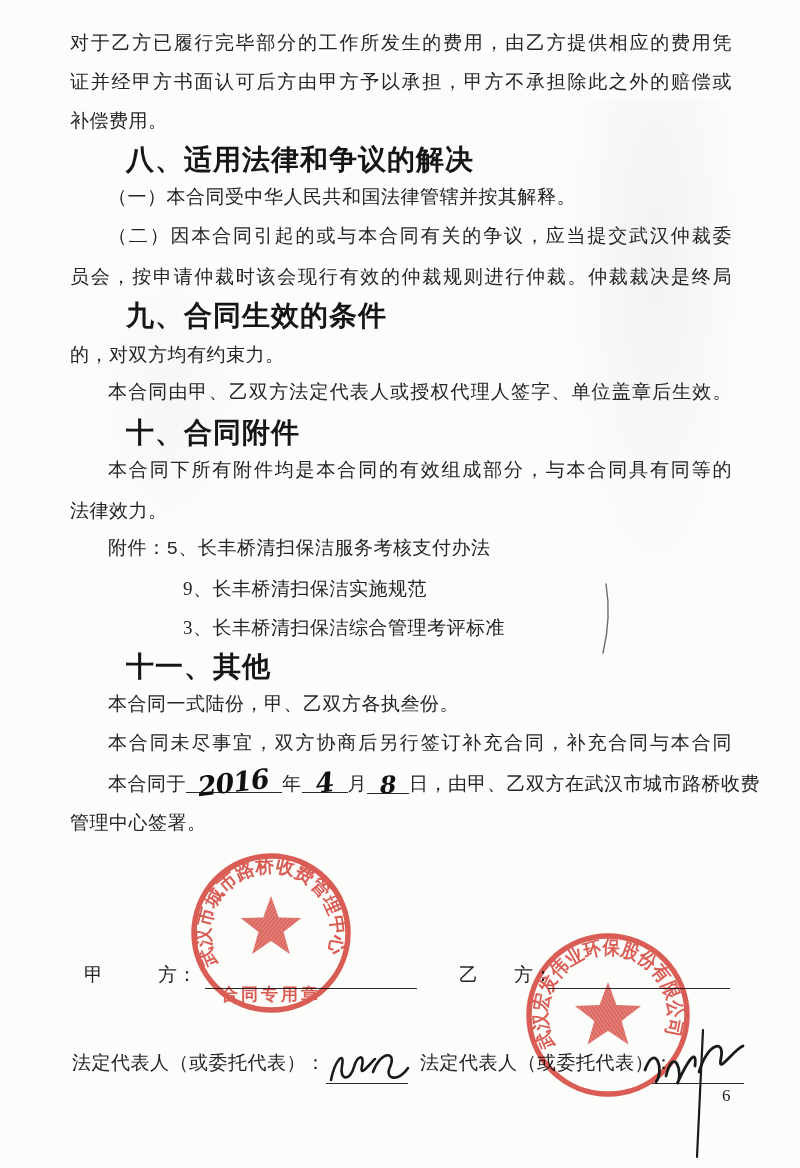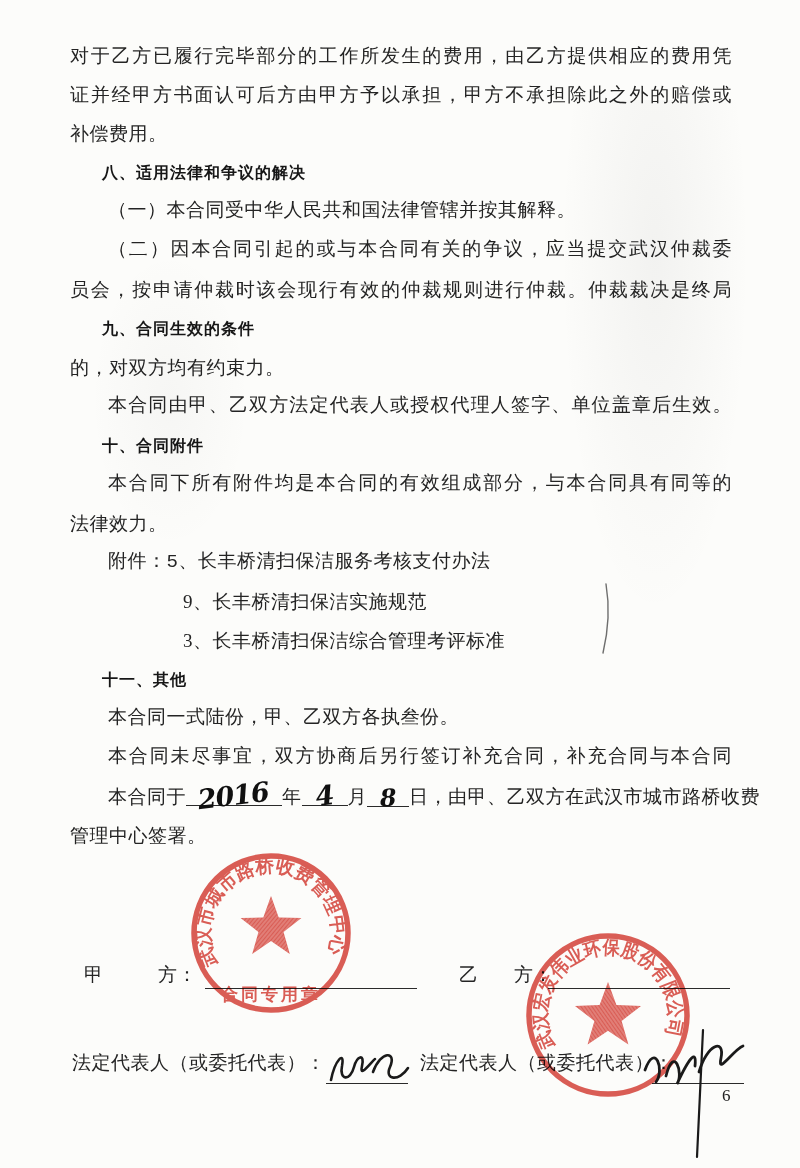--- a/index.html
+++ b/index.html
@@ -1,22 +1,22 @@
 <!DOCTYPE html>
 <html><head>
 <meta charset="utf-8">
 <style>
   html,body{margin:0;padding:0;}
   body{width:800px;height:1168px;background:#fcfcfa;font-family:"Liberation Serif","DejaVu Serif",serif;}
   .page{position:relative;width:800px;height:1168px;overflow:hidden;background:#fcfcfa;color:#1d1d1d;}
-  .flow{position:absolute;left:70px;top:36px;width:662px;}
+  .flow{position:absolute;left:70px;top:23px;width:662px;}
   .line{font-size:19px;letter-spacing:.5px;line-height:39px;height:39px;white-space:nowrap;color:#242424;}
   .j{white-space:normal;text-align:justify;text-align-last:justify;}
   .para{text-indent:2em;font-family:Liberation Mono, monospace;}
-  .heading{text-indent:2em;font-family:"Liberation Sans","DejaVu Sans",sans-serif;font-weight:700;font-size:16px;color:#161616;letter-spacing:1px;}
+  .heading{text-indent:2em;font-family:"Liberation Sans","DejaVu Sans",sans-serif;font-weight:700;font-size:28px;color:#161616;letter-spacing:1px;}
   .attach{padding-left:113px;}
   .dateline{white-space:nowrap;}
   .dl-indent{display:inline-block;width:38px;}
   .blank{display:inline-block;border-bottom:1.6px solid #2a2a2a;height:26px;text-align:center;vertical-align:-5px;}
   .b-year{width:96px;}
   .b-month{width:46px;}
   .b-day{width:42px;}
   .hw{font-family:"DejaVu Serif",serif;font-style:italic;font-weight:700;color:#101010;display:inline-block;transform:rotate(-7deg) translateY(-3px);font-size:27px;letter-spacing:-1px;}
   .hw-day{transform:rotate(-3deg) translateY(-2px);font-size:24px;}
   .siglabel{position:absolute;font-size:19px;letter-spacing:.5px;color:#242424;white-space:nowrap;}

